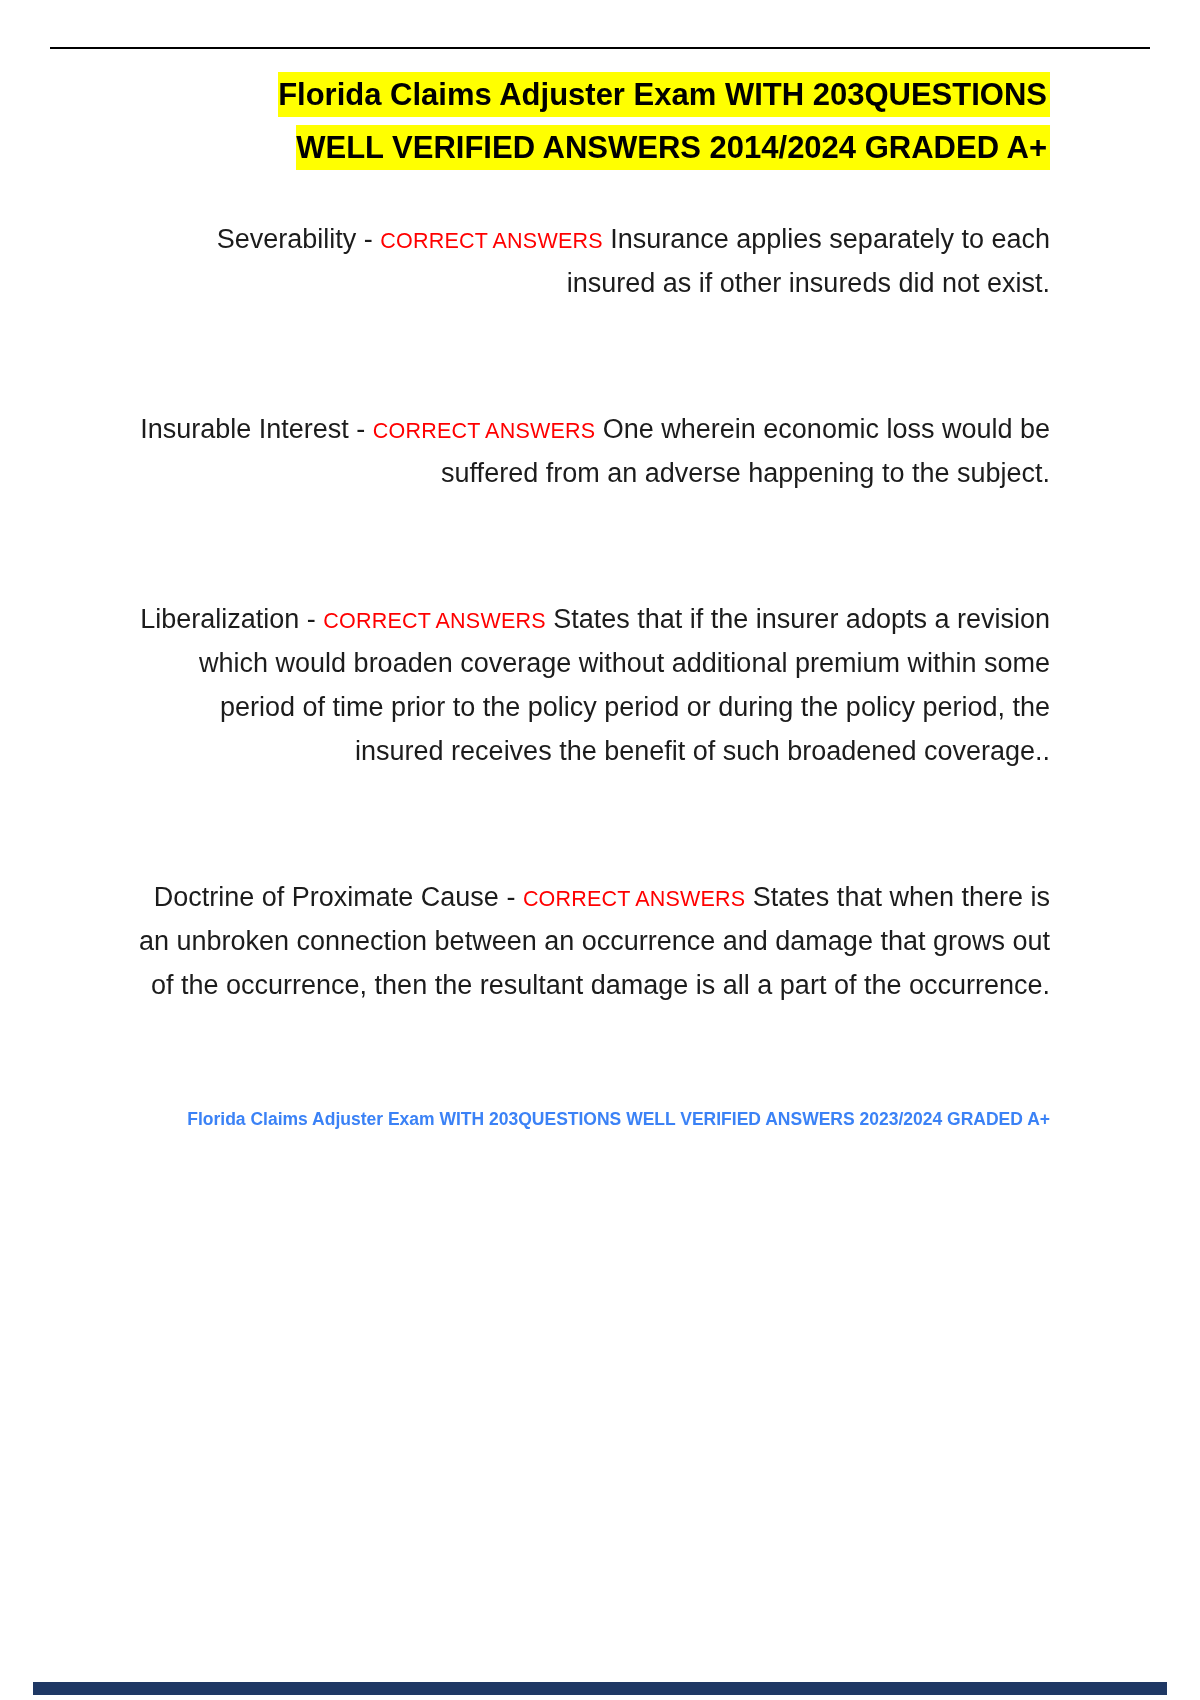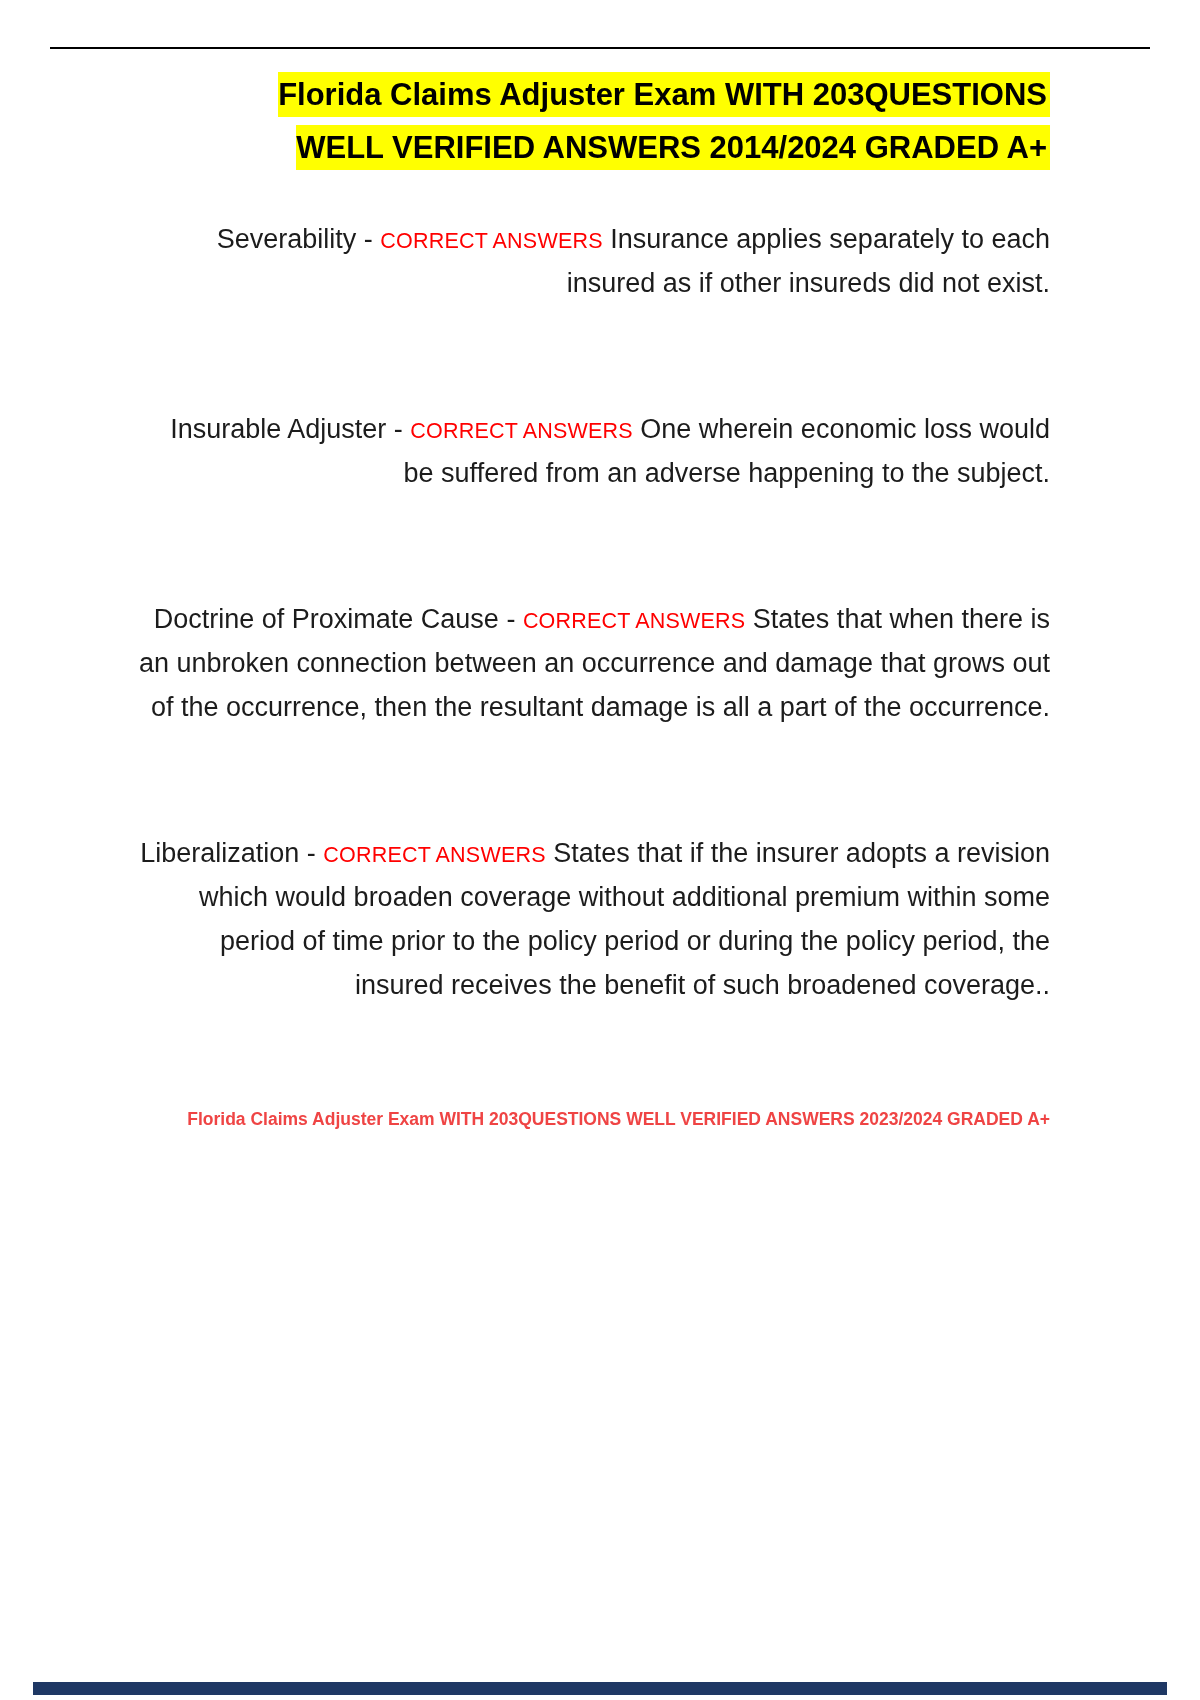--- a/index.html
+++ b/index.html
@@ -60,21 +60,21 @@
     color:var(--marker,#ff0000);
     font-weight:400;
     font-size:21.5px;
     letter-spacing:0.2px;
   }
   p.qa .answer{color:var(--text,#1c1c1c);}
   .doc-footer{
     margin-top:24px;
     font-size:17.5px;
     font-weight:700;
-    color:#ef4444;
+    color:#3b82f6;
     white-space:nowrap;
   }
   .bottom-bar{
     position:absolute;
     bottom:5px;
     left:33px;
     right:33px;
     height:13px;
     background:var(--bottom_bar,#1f3864);
   }
@@ -89,34 +89,34 @@
     <h1 class="doc-title"><span class="hl">Florida Claims Adjuster Exam WITH 203QUESTIONS</span><br><span class="hl">WELL VERIFIED ANSWERS 2014/2024 GRADED A+</span></h1>
 
     <p class="qa">
       <span class="term">Severability -</span>
       <span class="marker">CORRECT ANSWERS</span>
       <span class="answer">Insurance applies separately to each insured as if other insureds did not exist.</span>
     </p>
 
 
     <p class="qa">
-      <span class="term">Insurable Adjuster -</span>
+      <span class="term">Insurable Interest -</span>
       <span class="marker">CORRECT ANSWERS</span>
       <span class="answer">One wherein economic loss would be suffered from an adverse happening to the subject.</span>
+    </p>
+
+    <p class="qa">
+      <span class="term">Liberalization -</span>
+      <span class="marker">CORRECT ANSWERS</span>
+      <span class="answer">States that if the insurer adopts a revision which would broaden coverage without additional premium within some period of time prior to the policy period or during the policy period, the insured receives the benefit of such broadened coverage..</span>
     </p>
 
     <p class="qa">
       <span class="term">Doctrine of Proximate Cause -</span>
       <span class="marker">CORRECT ANSWERS</span>
       <span class="answer">States that when there is an unbroken connection between an occurrence and damage that grows out of the occurrence, then the resultant damage is all a part of the occurrence.</span>
-    </p>
-
-    <p class="qa">
-      <span class="term">Liberalization -</span>
-      <span class="marker">CORRECT ANSWERS</span>
-      <span class="answer">States that if the insurer adopts a revision which would broaden coverage without additional premium within some period of time prior to the policy period or during the policy period, the insured receives the benefit of such broadened coverage..</span>
     </p>
 
     <div class="doc-footer">Florida Claims Adjuster Exam WITH 203QUESTIONS WELL VERIFIED ANSWERS 2023/2024 GRADED A+</div>
   </div>
 
   <div class="bottom-bar"></div>
 </div>
 
 </body></html>

